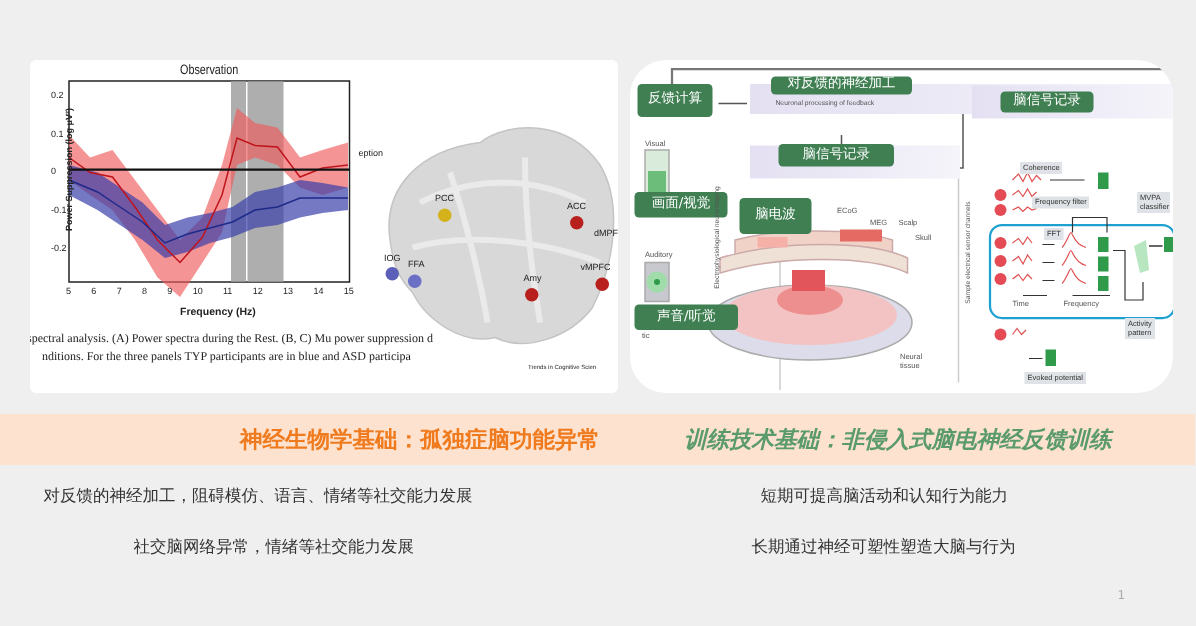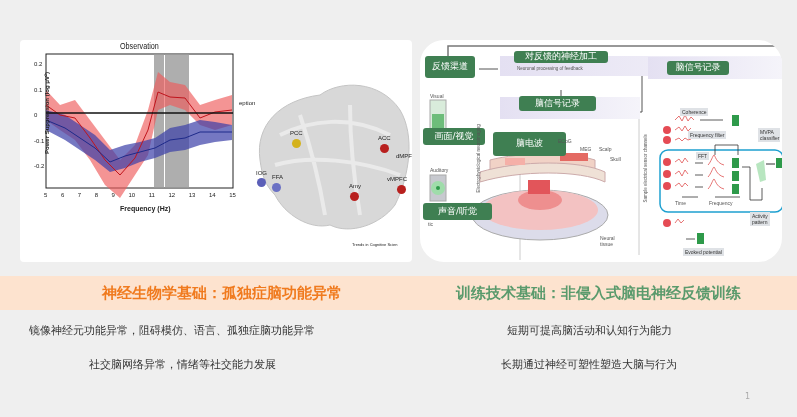--- a/index.html
+++ b/index.html
@@ -9,22 +9,22 @@
   #right-panel { left: 420px; top: 40px; width: 362px; height: 222px; border-radius: 24px; }
   .chart-title { position: absolute; left: 100px; top: 1px; font-size: 9px; font-family: "Liberation Sans", sans-serif; color: #222; transform: scaleX(0.8); transform-origin: left; }
   .caption { position: absolute; left: 0; font-size: 8px; font-family: "Liberation Serif", serif; color: #222; white-space: nowrap; }
   .brain-label { position: absolute; font-size: 6px; font-family: "Liberation Sans", sans-serif; color: #222; }
   .dot { position: absolute; width: 9px; height: 9px; border-radius: 50%; }
   .gbtn { position: absolute; background: #3f7f52; color: #fff; font-size: 9px; display: flex; align-items: center; justify-content: center; border-radius: 3px; text-align: right; line-height: 1.1; }
   .lavender { position: absolute; background: linear-gradient(90deg, #e4e0f2, #f5f4fa); }
   .tiny { position: absolute; font-size: 5px; font-family: "Liberation Sans", sans-serif; color: #555; white-space: nowrap; }
   .tag { position: absolute; background: #dfe2e6; font-size: 5px; color: #333; padding: 1px 2px; font-family: "Liberation Sans", sans-serif; }
   .banner { position: absolute; top: 276px; height: 34px; background: #fde3cf; display: flex; align-items: center; }
-  #banner-left { left: 0; width: 400px; justify-content: center; padding-left: 44px; }
-  #banner-right { left: 400px; width: 397px; justify-content: center; }
+  #banner-left { left: 0; width: 400px; justify-content: flex-end; padding-left: 44px; }
+  #banner-right { left: 400px; width: 397px; justify-content: center; font-style: italic; }
   .banner span { font-weight: bold; font-size: 15px; }
   .point { position: absolute; font-size: 11px; color: #333; white-space: nowrap; }
   .page-num { position: absolute; left: 745px; top: 392px; font-size: 8px; color: #aaa; }
 </style>
 </head>
 <body>
 
 <div class="panel" id="left-panel">
   <div class="chart-title">Observation</div>
   <svg style="position:absolute;left:0;top:10px" width="215" height="165">
@@ -60,20 +60,22 @@
       <span>8</span>
       <span>9</span>
       <span>10</span>
       <span>11</span>
       <span>12</span>
       <span>13</span>
       <span>14</span>
       <span>15</span>
   </div>
   <div style="position:absolute;left:100px;top:165px;font-size:7px;font-weight:bold;color:#222;font-family:'Liberation Sans',sans-serif">Frequency (Hz)</div>
+  <div class="caption" style="top:181px;left:-2px">spectral analysis. (A) Power spectra during the Rest. (B, C) Mu power suppression d</div>
+  <div class="caption" style="top:193px;left:8px">nditions. For the three panels TYP participants are in blue and ASD participa</div>
   <div class="brain-label" style="left:219px;top:60px">eption</div>
 
   <svg style="position:absolute;left:230px;top:25px" width="162" height="180">
     <path d="M10,95 C5,60 30,35 70,30 C90,15 130,15 150,45 C165,70 160,110 145,140 C130,160 100,170 80,160 C60,165 35,150 25,130 C15,120 12,110 10,95 Z" fill="#d8d8d8" stroke="#c4c4c4"></path>
     <path d="M30,70 C60,55 100,50 140,70 M25,100 C60,90 110,95 150,110 M50,50 C60,80 70,120 75,150 M100,40 C100,80 105,120 110,150" fill="none" stroke="#eaeaea" stroke-width="4"></path>
   </svg>
   <div class="dot" style="left:272px;top:99px;background:#d4b21c"></div>
   <div class="brain-label" style="left:270px;top:90px">PCC</div>
   <div class="dot" style="left:360px;top:104px;background:#b8201e"></div>
   <div class="brain-label" style="left:358px;top:95px">ACC</div>
@@ -133,32 +135,32 @@
     <rect x="12" y="74" width="12" height="14" fill="#6dbd7a"></rect>
     <rect x="10" y="135" width="16" height="26" fill="#c7c9cf" stroke="#aaa"></rect>
     <circle cx="18" cy="148" r="7" fill="#9fdcaa"></circle>
       <circle cx="18" cy="148" r="2" fill="#2e9a4a"></circle>
   </svg>
 
   <div class="lavender" style="left:80px;top:16px;width:282px;height:20px"></div>
   <div class="lavender" style="left:80px;top:57px;width:140px;height:22px"></div>
   <div class="lavender" style="left:228px;top:17px;width:134px;height:22px"></div>
 
-  <div class="gbtn" style="left:5px;top:16px;width:50px;height:22px">反馈渠道</div>
+  <div class="gbtn" style="left:5px;top:16px;width:50px;height:22px">反馈计算</div>
   <div class="gbtn" style="left:94px;top:11px;width:94px;height:12px">对反馈的神经加工</div>
   <div class="tiny" style="left:97px;top:26px;font-size:4.5px">Neuronal processing of feedback</div>
   <div class="gbtn" style="left:99px;top:56px;width:77px;height:15px">脑信号记录</div>
   <div class="gbtn" style="left:247px;top:21px;width:62px;height:14px">脑信号记录</div>
 
   <div class="tiny" style="left:10px;top:53px">Visual</div>
   <div class="gbtn" style="left:3px;top:88px;width:62px;height:17px">画面/视觉</div>
   <div class="tiny" style="left:10px;top:127px">Auditory</div>
   <div class="gbtn" style="left:3px;top:163px;width:69px;height:17px">声音/听觉</div>
   <div class="tiny" style="left:8px;top:181px">tic</div>
-  <div class="gbtn" style="left:73px;top:92px;width:73px;height:24px">脑电波</div>
+  <div class="gbtn" style="left:73px;top:92px;width:48px;height:24px">脑电波</div>
   <div class="tiny" style="left:138px;top:98px">ECoG</div>
   <div class="tiny" style="left:160px;top:106px">MEG</div>
   <div class="tiny" style="left:179px;top:106px">Scalp</div>
   <div class="tiny" style="left:190px;top:116px">Skull</div>
   <div class="tiny" style="left:180px;top:195px;width:20px;white-space:normal">Neural tissue</div>
   <div class="tiny" style="left:58px;top:150px;transform:rotate(-90deg);transform-origin:left;font-size:4.5px">Electrophysiological neuroimaging</div>
   <div class="tiny" style="left:225px;top:160px;transform:rotate(-90deg);transform-origin:left;font-size:4.5px">Sample electrical sensor channels</div>
 
   <div class="tag" style="left:260px;top:68px">Coherence</div>
   <div class="tag" style="left:268px;top:91px">Frequency filter</div>
@@ -170,18 +172,18 @@
   <div class="tag" style="left:263px;top:208px">Evoked potential</div>
 </div>
 
 <div class="banner" id="banner-left">
   <span style="color:#f07a1e">神经生物学基础：孤独症脑功能异常</span>
 </div>
 <div class="banner" id="banner-right">
   <span style="color:#5a9a6c">训练技术基础：非侵入式脑电神经反馈训练</span>
 </div>
 
-<div class="point" style="left:29px;top:323px">镜像神经元功能异常，阻碍模仿、语言、孤独症脑功能异常</div>
+<div class="point" style="left:29px;top:323px">对反馈的神经加工，阻碍模仿、语言、情绪等社交能力发展</div>
 <div class="point" style="left:89px;top:357px">社交脑网络异常，情绪等社交能力发展</div>
 <div class="point" style="left:507px;top:323px">短期可提高脑活动和认知行为能力</div>
 <div class="point" style="left:501px;top:357px">长期通过神经可塑性塑造大脑与行为</div>
 
 <div class="page-num">1</div>
 
 </body></html>

